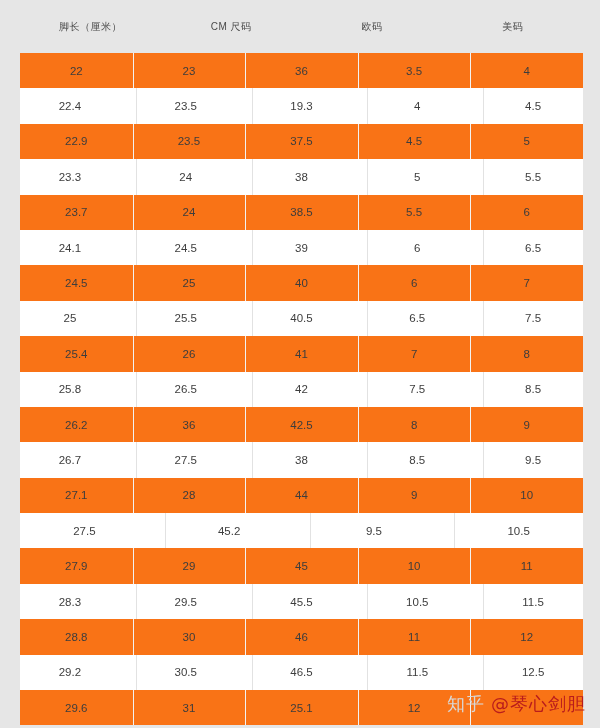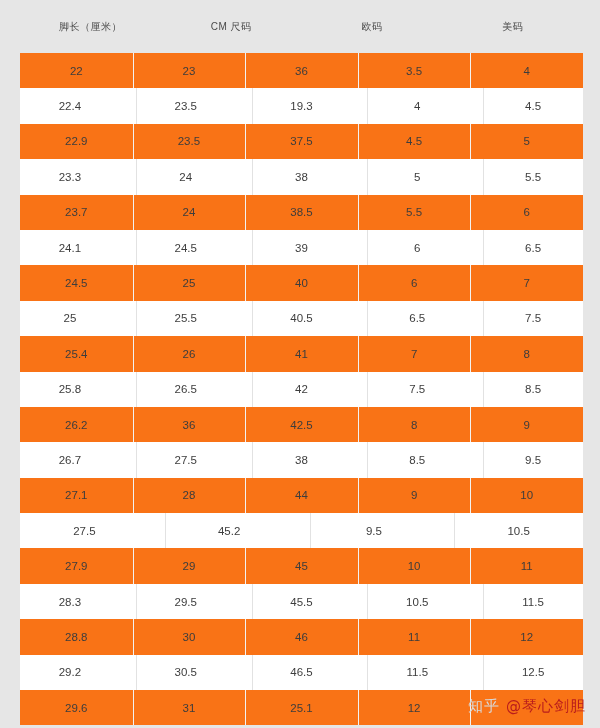--- a/index.html
+++ b/index.html
@@ -85,21 +85,21 @@
   }
 
   
   .watermark {
     position: absolute;
     right: 14px;
     bottom: 12px;
     display: flex;
     align-items: center;
     gap: 6px;
-    font-size: 15px;
+    font-size: 18px;
     color: #d8d8d8;
     letter-spacing: 1px;
     font-family: "DejaVu Sans", "Liberation Sans", sans-serif;
     pointer-events: none;
     user-select: none;
     white-space: nowrap;
   }
   .watermark .wm-logo { color: #d8d8d8; }
   .watermark .wm-user { color: #b91c1c; }
 </style>

